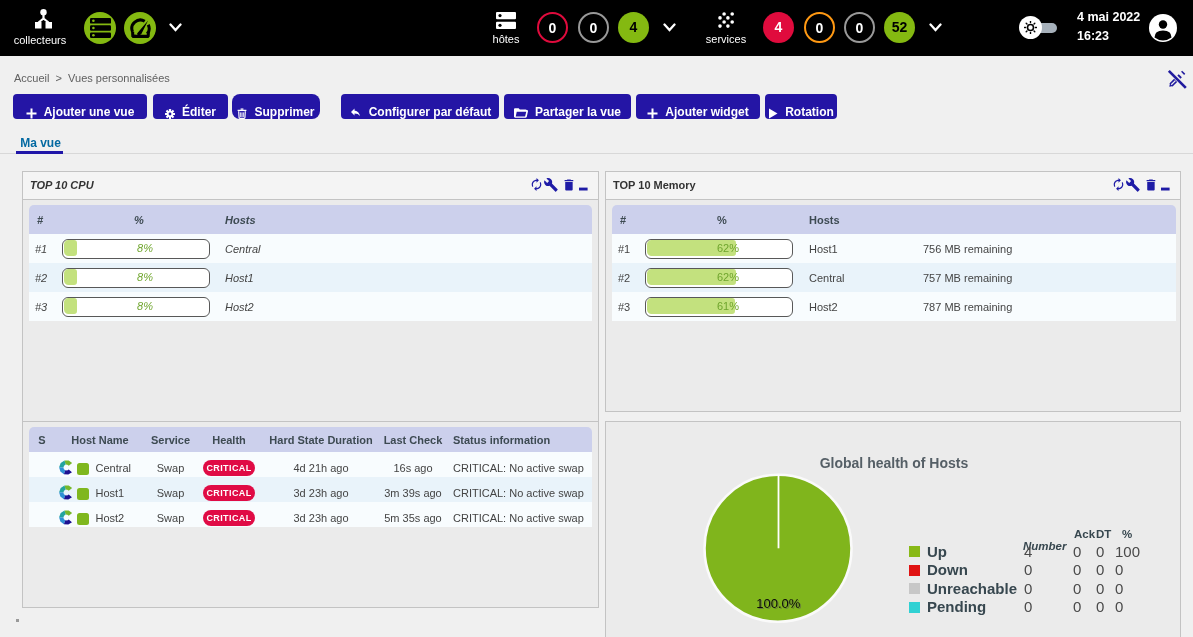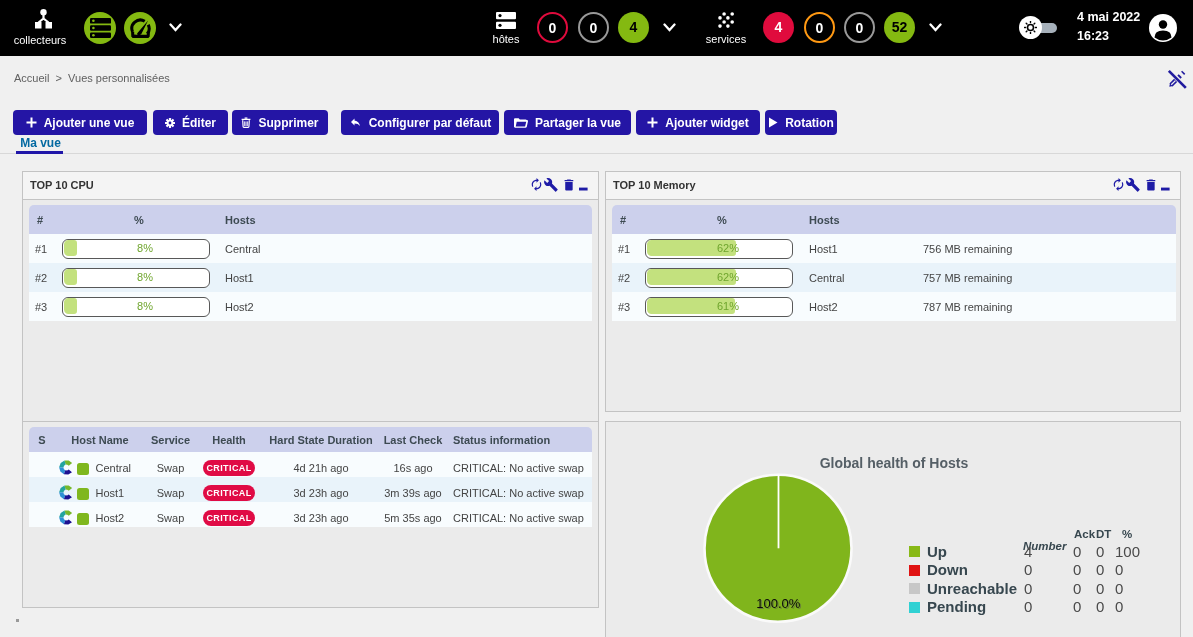--- a/index.html
+++ b/index.html
@@ -15,21 +15,21 @@
 .cnum.grayout { border:2px solid #999; color:#fff; }
 .cnum.orangeout { border:2px solid #ff9913; color:#fff; }
 .cnum.redfill { background:#e00b3d; color:#fff; line-height:31px; }
 .cnum.greenfill { background:#84b911; color:#000; line-height:31px; }
 .chev { position:absolute; top:22px; }
 
 
 #breadcrumb { position:absolute; left:14px; top:72px; font-size:11px; color:#606060; }
 
 
-.btn { position:absolute; top:94px; height:25px; background:#2415a5; border-radius:4px; color:#fff; font-size:12px; font-weight:bold; display:flex; align-items:center; justify-content:center;margin-top:16px; }
+.btn { position:absolute; top:94px; height:25px; background:#2415a5; border-radius:4px; color:#fff; font-size:12px; font-weight:bold; display:flex; align-items:flex-end; justify-content:center; }
 .bi { margin-right:7px; }
 
 
 #tabline { position:absolute; left:0; top:153px; width:1193px; height:1px; background:#d8d8d8; }
 #tab { position:absolute; left:17px; top:136px; width:47px; text-align:center; font-size:12px; font-weight:bold; color:#0369a1; }
 #tabu { position:absolute; left:16px; top:151px; width:47px; height:3px; background:#2016a8; }
 
 
 .panel { position:absolute; background:#ebebeb; border:1px solid #c3c3c3; }
 .phd { height:28px; background:#f4f4f4; border-bottom:1px solid #c3c3c3; line-height:27px; padding-left:7px; font-size:11px; font-weight:bold; color:#333; position:relative; }
@@ -199,21 +199,21 @@
 <div class="btn" style="left:153px;width:75px;"><svg class="bi" width="10" height="10" viewBox="0 0 10 10">
       <g fill="#fff">
         <rect x="3.9" y="0" width="2.2" height="10" rx="0.4"></rect>
         <rect x="3.9" y="0" width="2.2" height="10" rx="0.4" transform="rotate(45 5 5)"></rect>
         <rect x="3.9" y="0" width="2.2" height="10" rx="0.4" transform="rotate(90 5 5)"></rect>
         <rect x="3.9" y="0" width="2.2" height="10" rx="0.4" transform="rotate(135 5 5)"></rect>
       </g>
       <circle cx="5" cy="5" r="3.3" fill="#fff"></circle>
       <circle cx="5" cy="5" r="1.4" fill="#2415a5"></circle>
     </svg>Éditer</div>
-<div class="btn" style="left:232px;width:96px;"><svg class="bi" width="10" height="11" viewBox="0 0 10 11">
+<div class="btn" style="left:232px;width:88px;border-radius:8px;"><svg class="bi" width="10" height="11" viewBox="0 0 10 11">
       <path d="M3.6 1.1 L6.4 1.1" stroke="#fff" stroke-width="1.3" fill="none"></path>
       <path d="M0.6 2.4 L9.4 2.4" stroke="#fff" stroke-width="1.3" fill="none"></path>
       <path d="M1.7 3.2 L2.1 9.8 Q2.15 10.4 2.8 10.4 L7.2 10.4 Q7.85 10.4 7.9 9.8 L8.3 3.2" stroke="#fff" stroke-width="1.2" fill="none"></path>
       <g stroke="#fff" stroke-width="0.9">
         <line x1="3.6" y1="4.4" x2="3.7" y2="9"></line>
         <line x1="5" y1="4.4" x2="5" y2="9"></line>
         <line x1="6.4" y1="4.4" x2="6.3" y2="9"></line>
       </g>
     </svg>Supprimer</div>
 <div class="btn" style="left:341px;width:158px;"><svg class="bi" width="13" height="12" viewBox="0 0 24 24">
@@ -226,21 +226,21 @@
       <path d="M5.5 0.5 V10.5 M0.5 5.5 H10.5" stroke="#fff" stroke-width="2"></path>
     </svg>Ajouter widget</div>
 <div class="btn" style="left:765px;width:72px;"><svg class="bi" width="10" height="11" viewBox="0 0 10 11">
       <path fill="#fff" d="M1 0.5 L9.5 5.5 L1 10.5 Z"></path>
     </svg>Rotation</div>
 
 <div id="tabline"></div>
 <div id="tab">Ma vue</div>
 <div id="tabu"></div>
 
-<div class="panel" style="left:22px;top:171px;width:577px;height:268px;">
+<div class="panel" style="left:22px;top:171px;width:577px;height:268px;font-style:italic;">
   <div class="phd">TOP 10 CPU
     <svg class="picons" viewBox="0 0 62 18">
         <use href="#wicons"></use>
       </svg>
   </div>
   <table class="wt" style="margin:5px 0 0 6px;width:563px;">
     <tbody>
         <tr>
           <th style="width:33px;text-align:left;padding-left:8px;">#</th>
           <th style="width:154px;">%</th>

